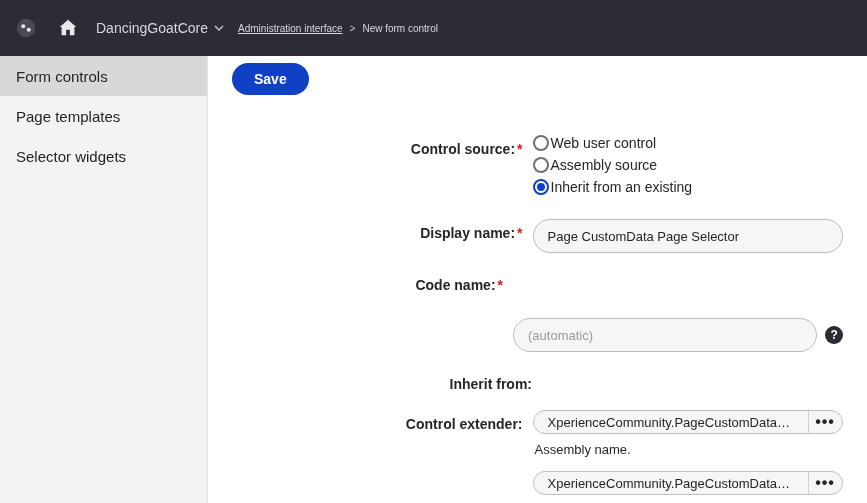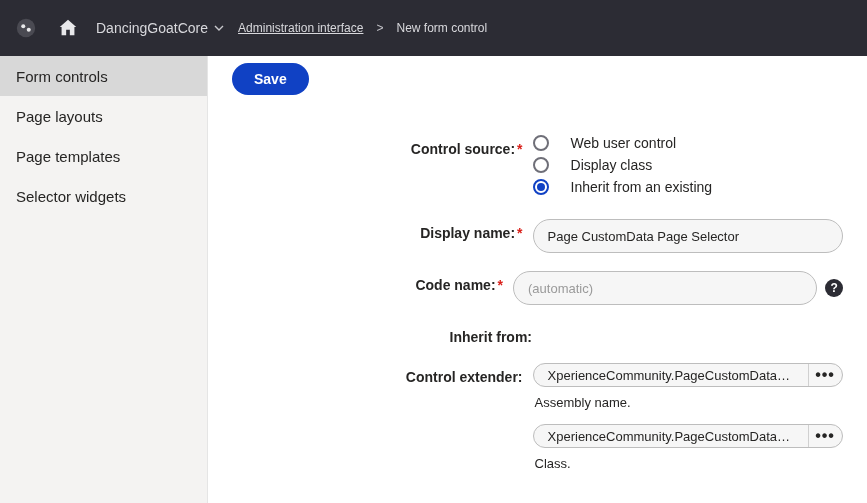--- a/index.html
+++ b/index.html
@@ -1,35 +1,35 @@
 <!DOCTYPE html>
 <html><head>
 <meta charset="utf-8">
 <style>
   * { box-sizing: border-box; margin: 0; padding: 0; }
   html, body { width: 867px; height: 503px; font-family: "Segoe UI", Arial, sans-serif; color: #262524; overflow: hidden; }
   .topbar { height: 56px; background: #2c2c34; display: flex; align-items: center; padding: 0 12px; color: #e8e8ea; font-size: 14px; gap: 14px; }
   .topbar .iconwrap { width: 28px; height: 28px; display:flex; align-items:center; justify-content:center; }
   .topbar svg { fill: #e8e8ea; }
   .sitebox { display:flex; align-items:center; gap:6px; color:#d8d8dc; font-size:14px; }
-  .crumbs { display:flex; align-items:flex-start; gap:13px; color:#d8d8dc; font-size:12px; }
+  .crumbs { display:flex; align-items:flex-start; gap:7px; color:#d8d8dc; font-size:10px; }
   .crumbs .link { text-decoration: underline; cursor:pointer; }
   .crumbs .sep { color:#c4c4c9; }
   .body { display:flex; height: calc(503px - 46px); }
   .sidebar { width: 208px; background: #f4f3f2; border-right: 1px solid #e5e5e5; }
   .navitem { height: 40px; display:flex; align-items:center; padding: 0 16px; font-size: 15px; color:#262524; cursor:pointer; }
   .navitem.active { background: #d8d8d8; }
   .content { flex:1; padding: 7px 24px; overflow:auto; }
   .savebtn { background:#1041c4; color:#fff; border:none; border-radius: 18px; padding: 8px 22px; font-size:14px; font-weight:600; cursor:pointer; }
   .form { margin-top: 40px; margin-left: 140px; }
   .row { display:flex; align-items:flex-start; margin-bottom: 18px; }
   .lblcol { width: 170px; text-align:right; padding-right: 10px; padding-top: 6px; font-size:14px; font-weight:600; color:#262524; }
   .req { color:#d9201a; margin-left:2px; }
   .valcol { width: 330px; }
-  .radio-row { display:flex; align-items:flex-end; gap:22px; margin-bottom:6px; font-size:14px; }
+  .radio-row { display:flex; align-items:flex-end; gap:2px; margin-bottom:6px; font-size:14px; }
   .radio-outer { width:16px; height:16px; border:2px solid #6f6f78; border-radius:50%; display:flex; align-items:center; justify-content:center; }
   .radio-outer.sel { border-color:#1041c4; }
   .radio-inner { width:8px; height:8px; border-radius:50%; background:#1041c4; display:none; }
   .radio-outer.sel .radio-inner { display:block; }
   .txtinput { width: 310px; height: 34px; border:1px solid #bdbdbd; border-radius: 17px; background:#f6f6f6; padding: 0 14px; font-size:13px; color:#262524; outline:none; }
   .txtinput::placeholder { color:#9a9a9a; }
   .select-wrap { position:relative; width:310px; }
   .select { width:310px; height:34px; border:1px solid #bdbdbd; border-radius:17px; background:#f6f6f6; padding:0 30px 0 14px; font-size:13px; display:flex; align-items:center; cursor:pointer; }
   .chev { position:absolute; right:12px; top:9px; }
   .ext-wrap { width:310px; height:24px; border:1px solid #bdbdbd; border-radius:17px; background:#f6f6f6; display:flex; align-items:center; overflow:hidden; }
@@ -66,23 +66,20 @@
     <span>New form control</span>
   </div>
 </div>
 
 <div class="body">
   <div class="sidebar">
     <div class="navitem active">
         <span>Form controls</span>
       </div>
     <div class="navitem">
-        <span>Page layouts</span>
-      </div>
-    <div class="navitem">
         <span>Page templates</span>
       </div>
     <div class="navitem">
         <span>Selector widgets</span>
       </div>
   </div>
 
   <div class="content">
     <button class="savebtn">Save</button>
 
@@ -92,21 +89,21 @@
         <div class="lblcol">
           <span>Control source:</span><span class="req">*</span>
         </div>
         <div class="valcol">
           <div class="radio-row">
             <span class="radio-outer"></span>
             <span>Web user control</span>
           </div>
           <div class="radio-row">
             <span class="radio-outer"></span>
-            <span>Display class</span>
+            <span>Assembly source</span>
           </div>
           <div class="radio-row">
             <span class="radio-outer sel">
                 <span class="radio-inner"></span>
               </span>
             <span>Inherit from an existing</span>
           </div>
         </div>
       </div>
 
@@ -116,21 +113,21 @@
         </div>
         <div class="valcol">
           <input class="txtinput" value="Page CustomData Page Selector" style="">
         </div>
       </div>
 
       <div class="row">
         <div class="lblcol">
           <span>Code name:</span><span class="req">*</span>
         </div>
-        <div class="valcol" style="display:flex;">
+        <div class="valcol" style="display:flex;margin-top:47px;">
           <input class="txtinput" placeholder="(automatic)" style="">
           <div class="helpicon">?</div>
         </div>
       </div>
 
       <div class="row">
         <div class="lblcol">
           <span>Inherit from:</span>
         </div>
       </div>

